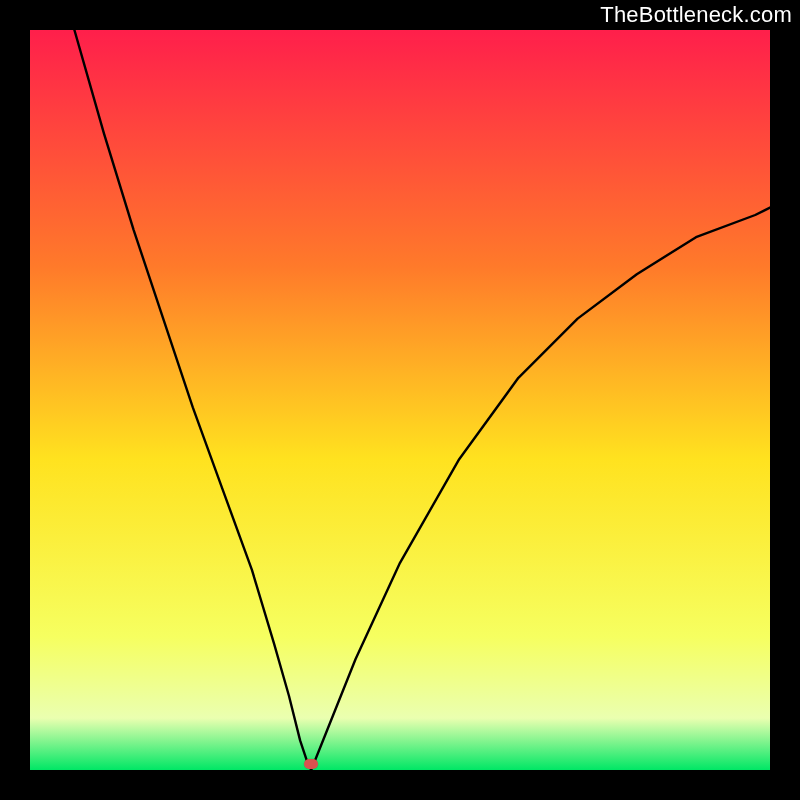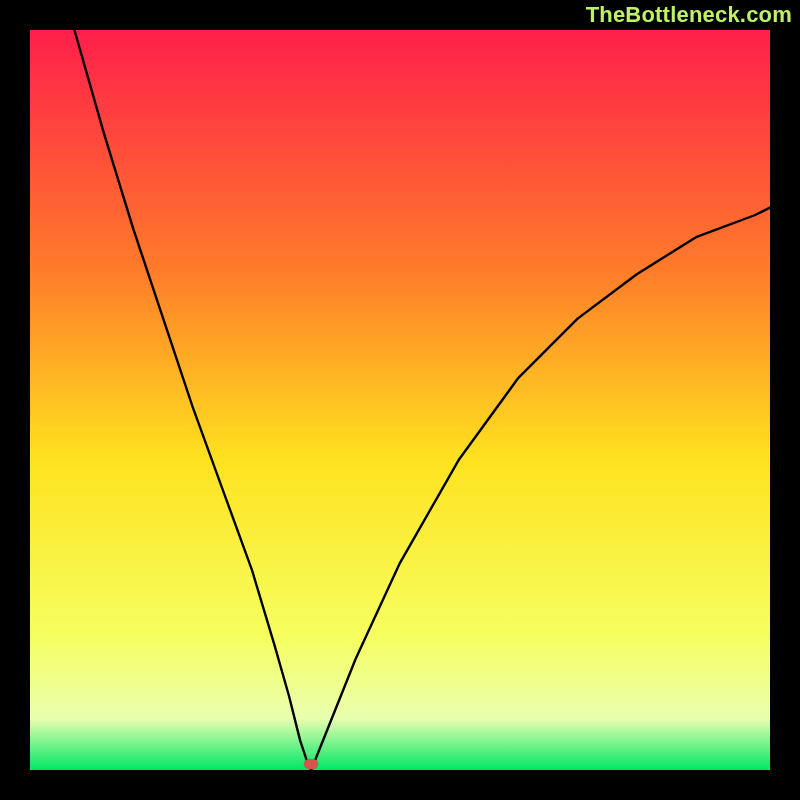--- a/index.html
+++ b/index.html
@@ -14,23 +14,23 @@
   .frame {
     position: relative;
     width: 800px;
     height: 800px;
     background: #000;
   }
   .watermark {
     position: absolute;
     top: 2px;
     right: 8px;
-    color: #bef264;
+    color: #ffffff;
     font-size: 22px;
-    font-weight: 700;
+    font-weight: 400;
     z-index: 50;
     letter-spacing: 0.2px;
   }
   .plot-area {
     position: absolute;
     left: 30px;
     top: 30px;
     width: 740px;
     height: 740px;
     overflow: hidden;

